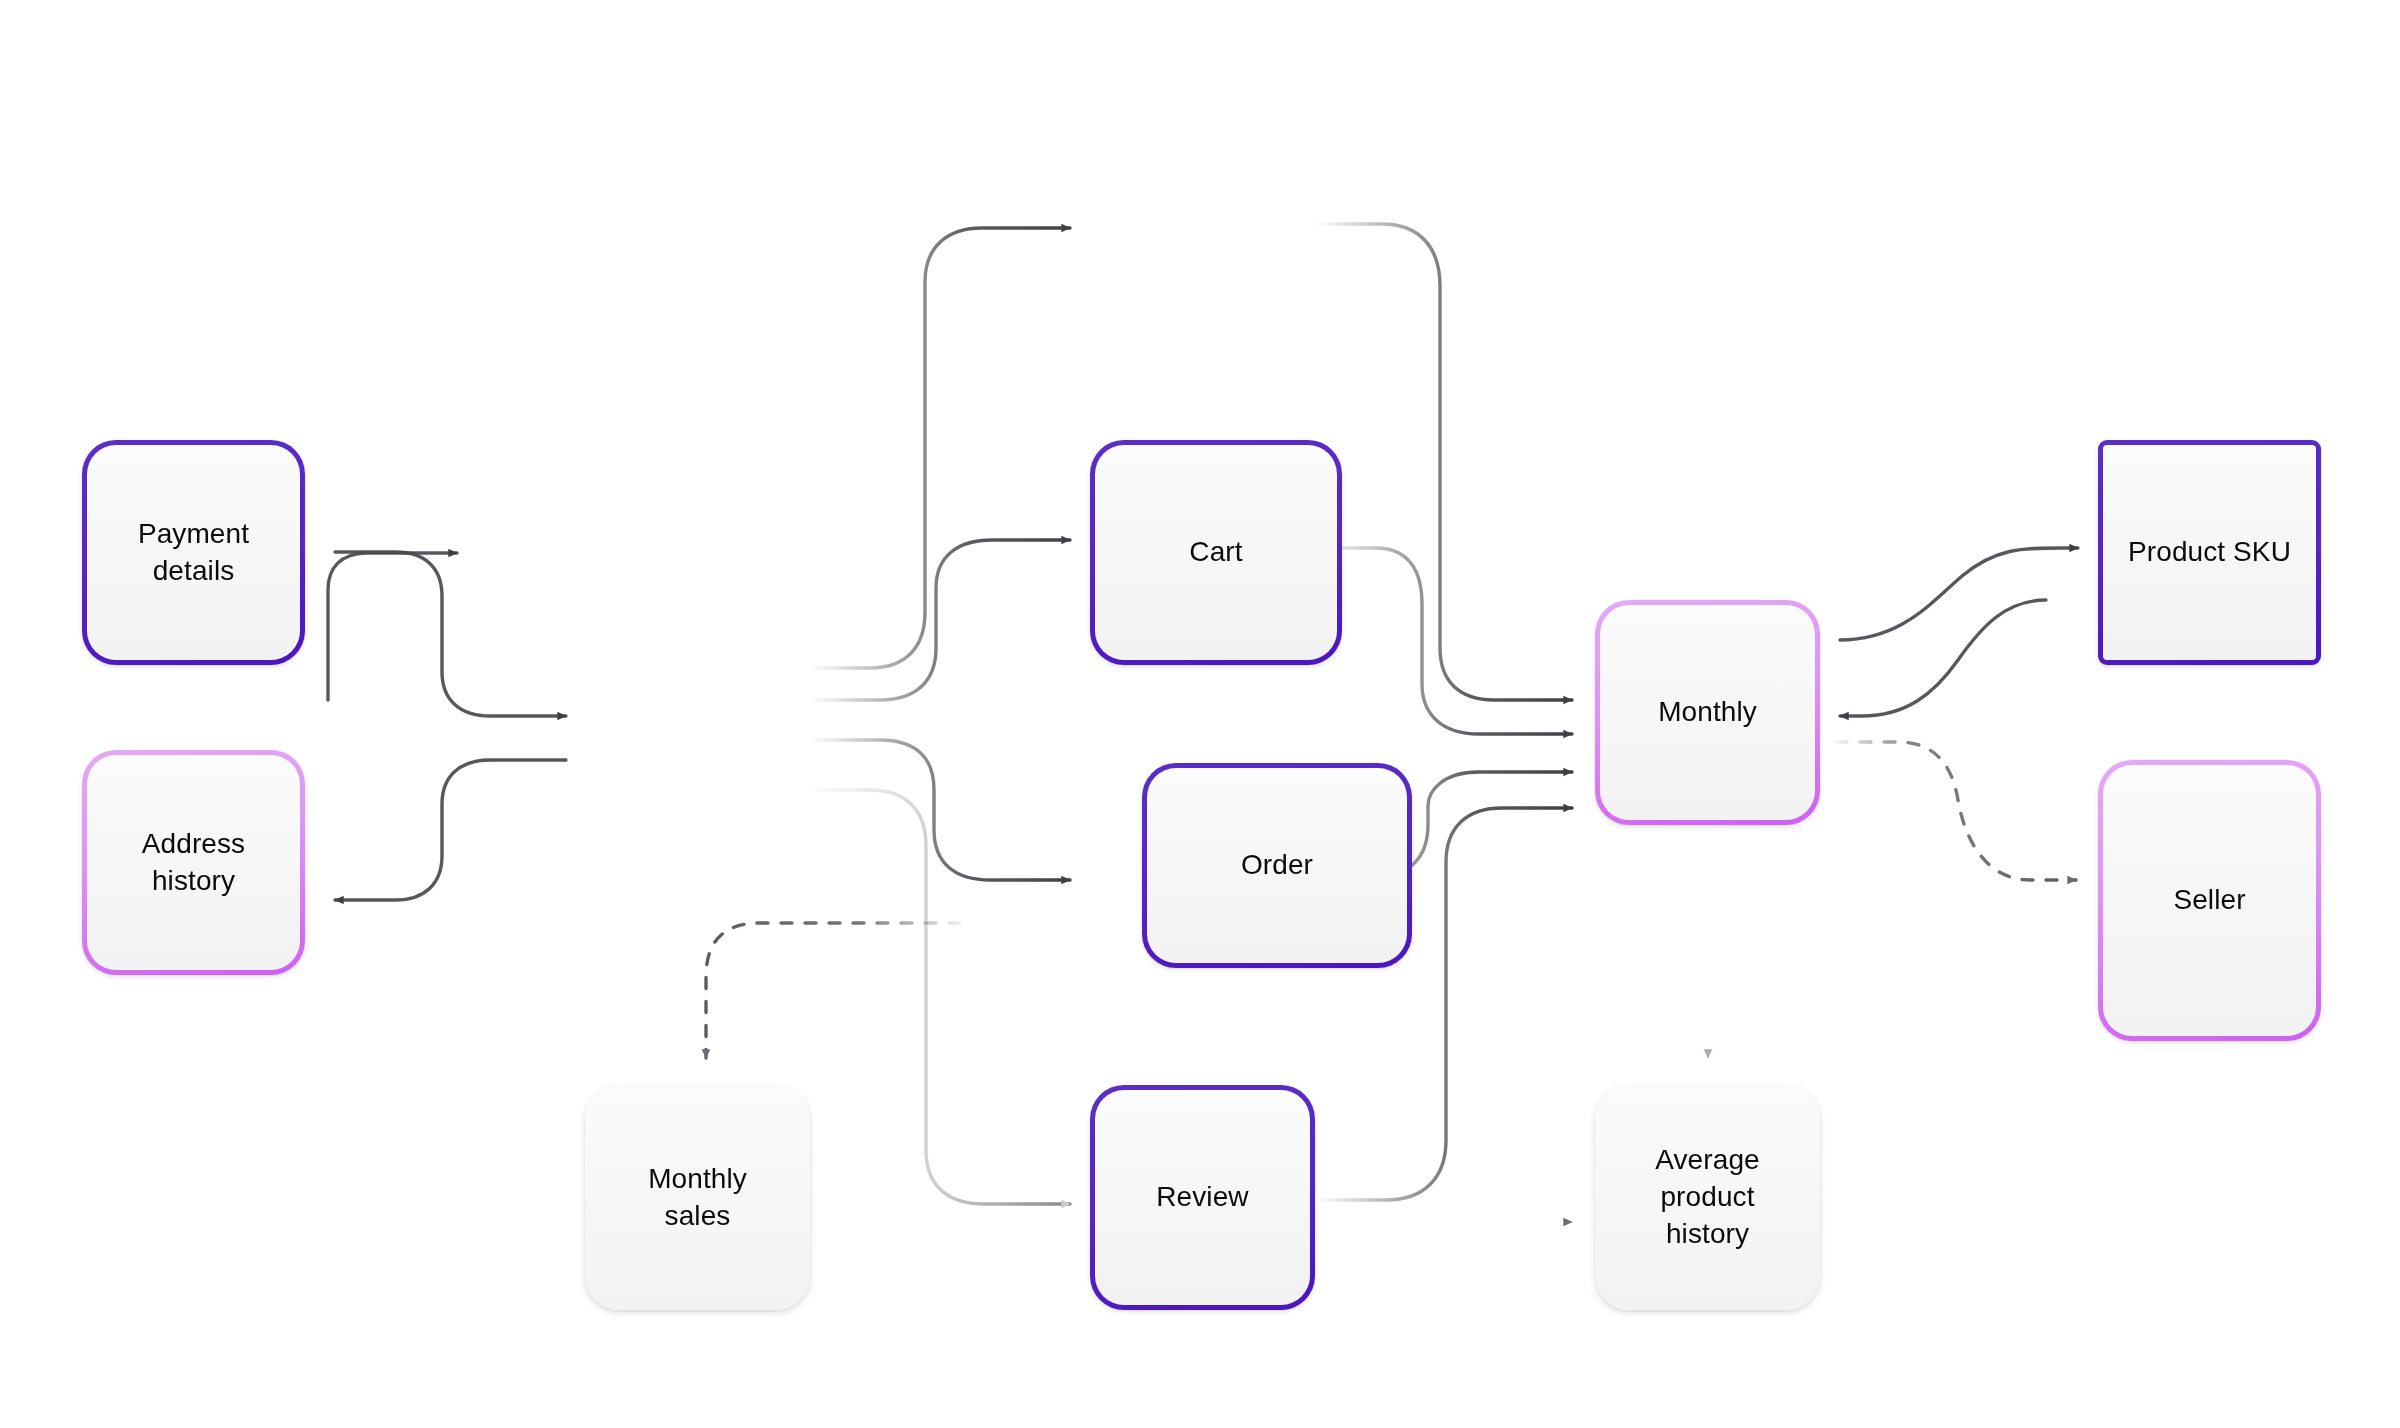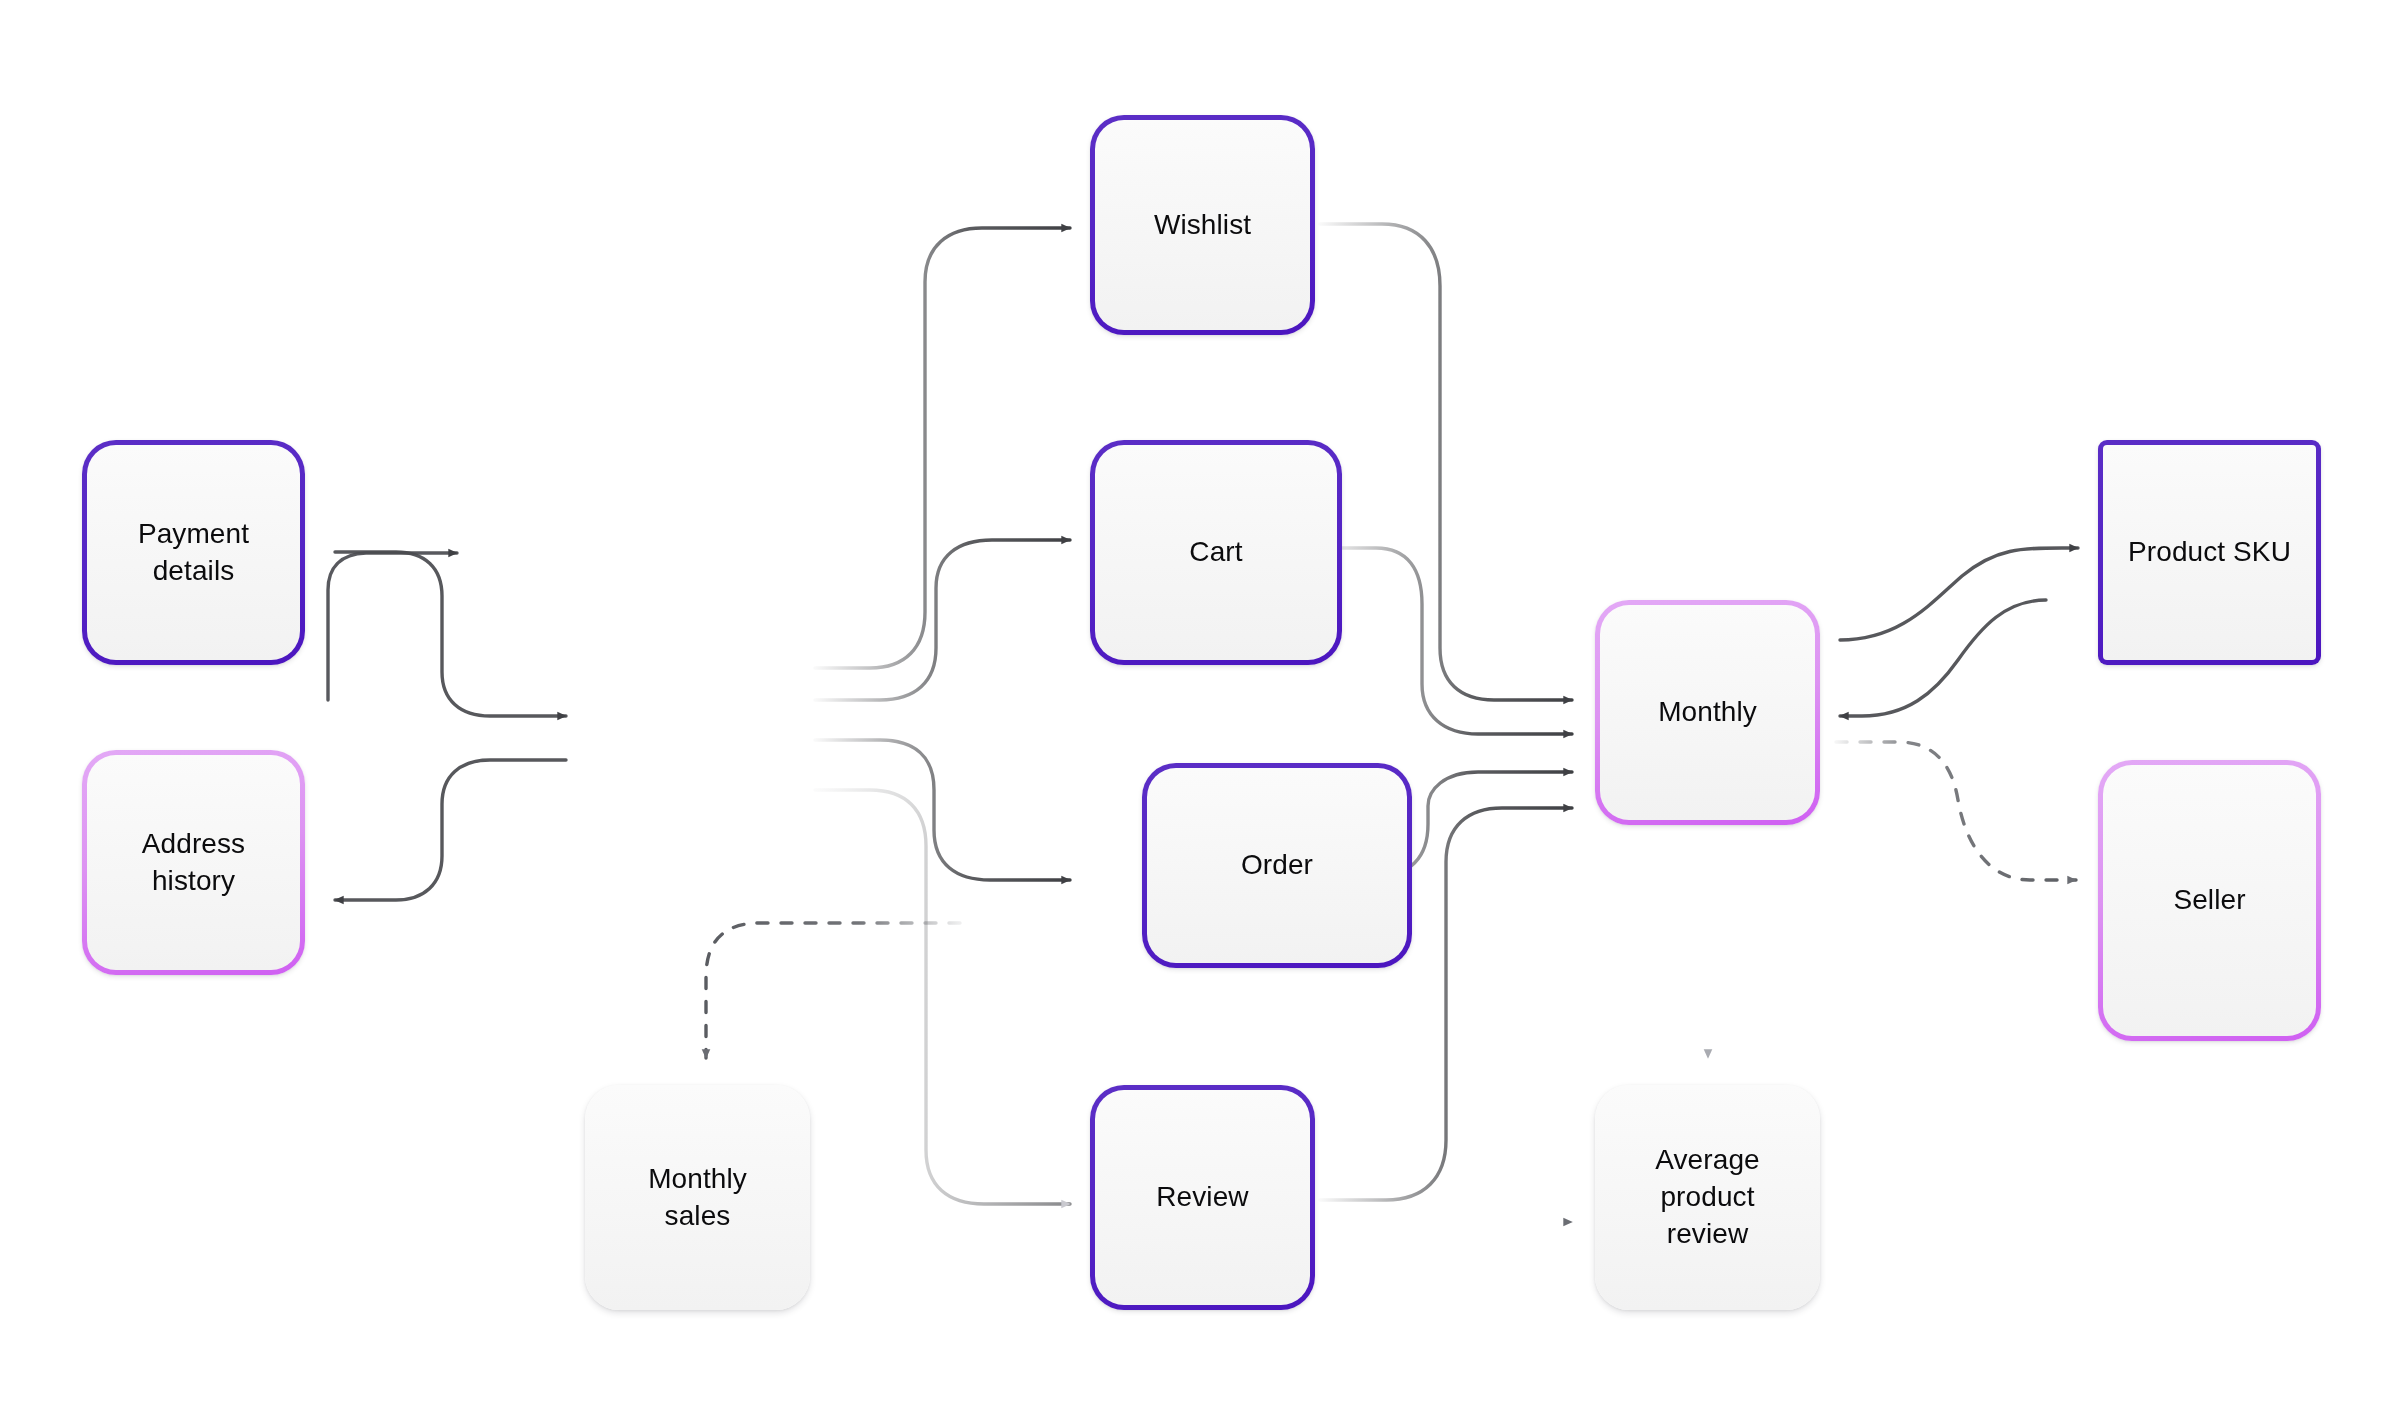--- a/index.html
+++ b/index.html
@@ -187,25 +187,20 @@
   </div>
 
 
   <div class="node plain" style="left:585px; top:1085px; width:225px; height:225px;">
     <div class="inner">
       <span class="label">Monthly
 sales</span>
     </div>
   </div>
 
-  <div class="node dark-gradient-border" style="left:1090px; top:115px; width:225px; height:220px;">
-    <div class="inner">
-      <span class="label">Wishlist</span>
-    </div>
-  </div>
 
   <div class="node dark-gradient-border" style="left:1090px; top:440px; width:252px; height:225px;">
     <div class="inner">
       <span class="label">Cart</span>
     </div>
   </div>
 
   <div class="node dark-gradient-border" style="left:1142px; top:763px; width:270px; height:205px;">
     <div class="inner">
       <span class="label">Order</span>
@@ -221,21 +216,21 @@
   <div class="node gradient-border" style="left:1595px; top:600px; width:225px; height:225px;">
     <div class="inner">
       <span class="label">Monthly</span>
     </div>
   </div>
 
   <div class="node plain" style="left:1595px; top:1085px; width:225px; height:225px;">
     <div class="inner">
       <span class="label">Average
 product
-review</span>
+history</span>
     </div>
   </div>
 
   <div class="node dark-gradient-border" style="left:2098px; top:440px; width:223px; height:225px;border-radius:9px;">
     <div class="inner">
       <span class="label">Product SKU</span>
     </div>
   </div>
 
   <div class="node gradient-border" style="left:2098px; top:760px; width:223px; height:281px;">

